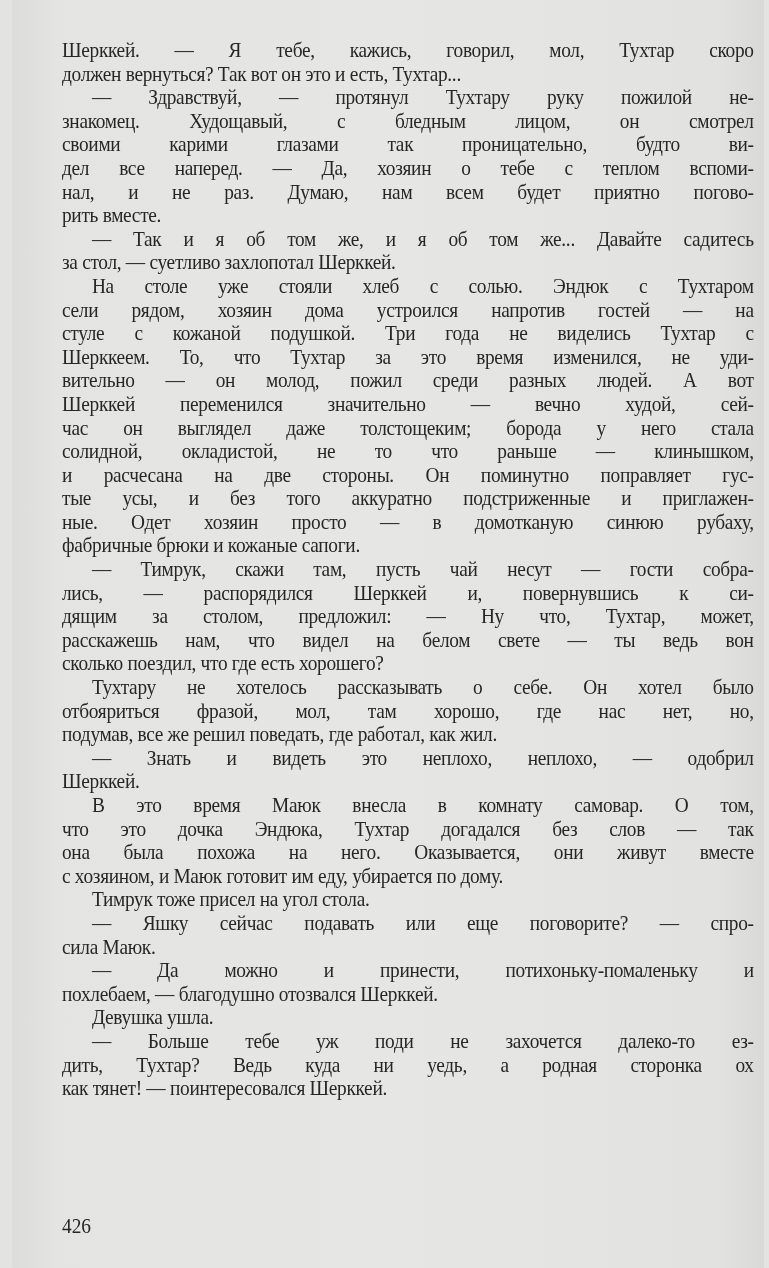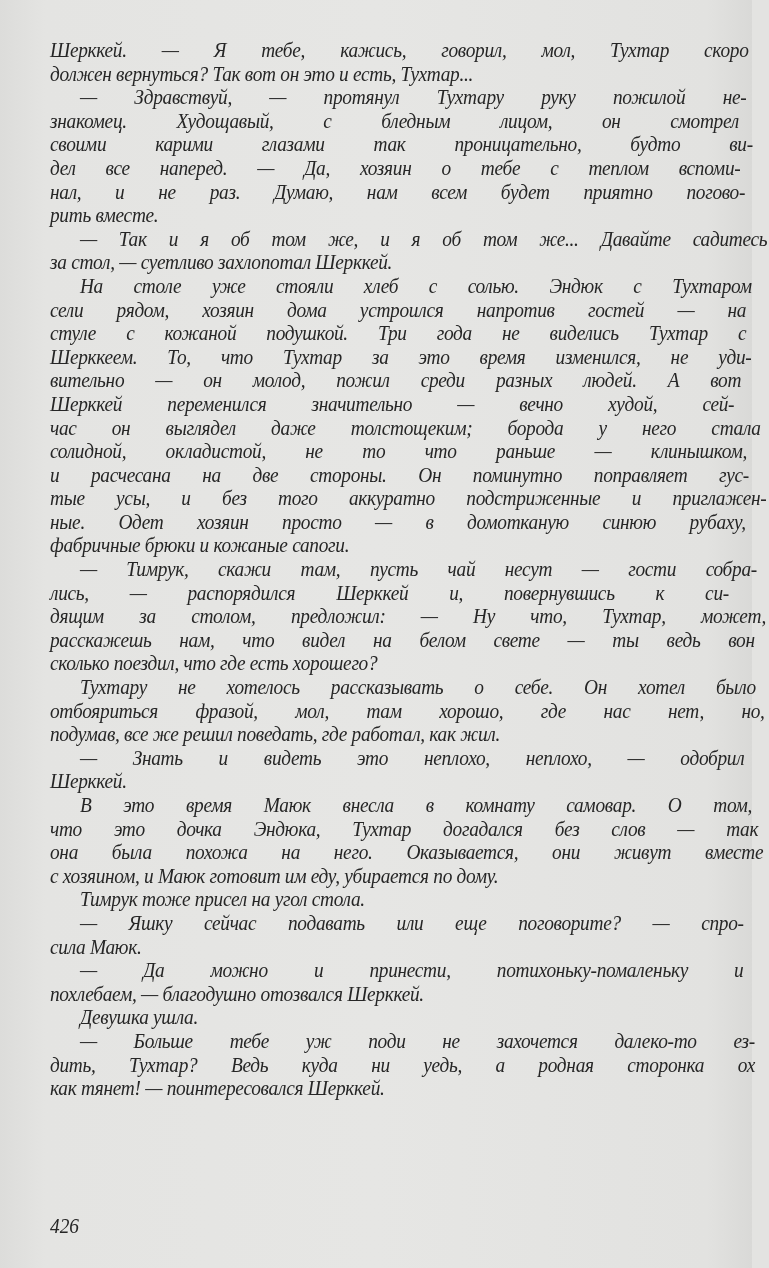--- a/index.html
+++ b/index.html
@@ -8,25 +8,24 @@
     }
     body {
       width: 769px;
       height: 1268px;
       background: #e3e3e1;
       position: relative;
       overflow: hidden;
     }
     .page {
       position: absolute;
-      left: 0; top: 0;
+      left: 12px; top: 0;
       width: 752px;
       height: 1268px;
       background: linear-gradient(90deg, #dcdcda 0%, #e4e4e2 6%, #e6e6e4 50%, #e2e2e0 94%, #d9d9d7 100%);
-      font-style: italic;
     }
     .text-block {
       position: absolute;
       left: 50px;
       top: 38px;
       width: 692px;
       font-family: "Liberation Serif", "DejaVu Serif", serif;
       font-size: 22px;
       line-height: 23.6px;
       color: #262626;

